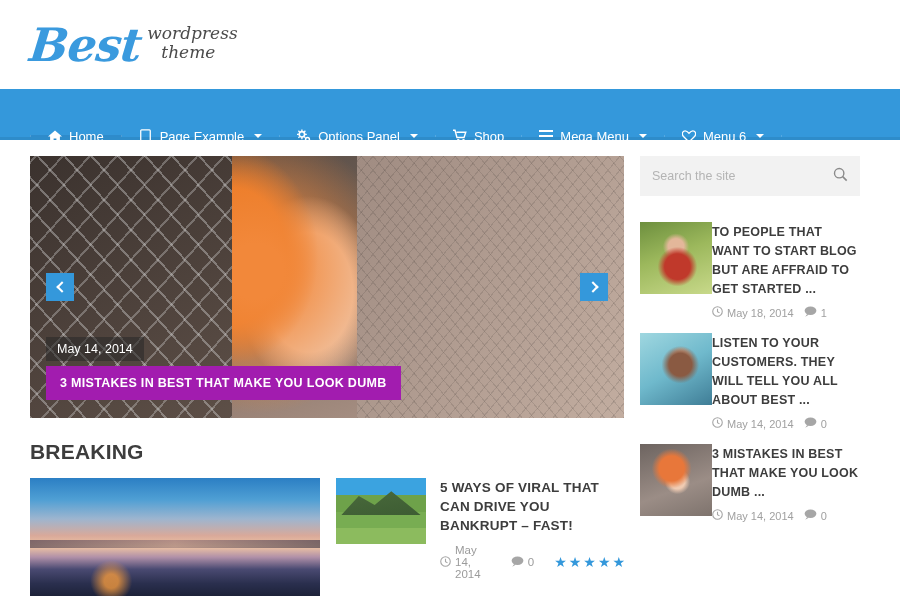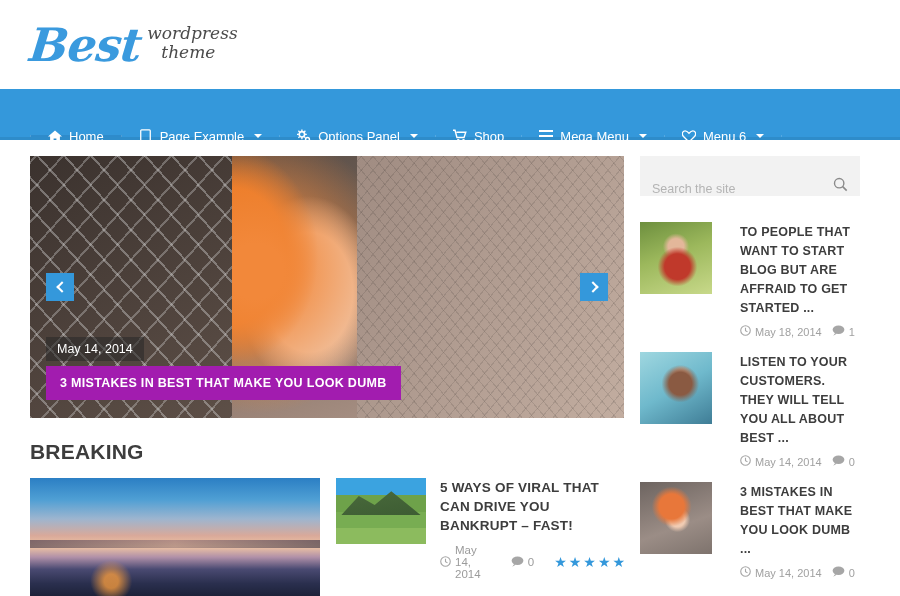--- a/index.html
+++ b/index.html
@@ -222,42 +222,42 @@
   .meta-group { display: inline-flex; align-items: center; gap: 4px; }
   .meta-group + .meta-group { margin-left: 10px; }
   .stars { display: inline-flex; gap: 2px; margin-left: 14px; }
   .star { color: #3498db; font-size: 14px; line-height: 14px; }
 
   
   .searchbox {
     height: 40px;
     background: #f2f2f2;
     display: flex;
-    align-items: flex-end;
+    align-items: center;
     padding: 0 12px;
     margin-bottom: 26px;
   }
   .searchbox input {
     flex: 1;
     border: none;
     background: transparent;
     outline: none;
     font-size: 12.5px;
     color: #9e9e9e;
     font-family: "Liberation Sans", sans-serif;
   }
   .searchbox input::placeholder { color: #b4b4b4; }
   .widget-title {
     font-size: 20px;
     font-weight: bold;
     color: #3d3d3d;
     margin-bottom: 14px;
     letter-spacing: 0.2px;
   }
-  .feat-row { display: flex; gap: 28px; margin-bottom: 14px; }
+  .feat-row { display: flex; gap: 0; margin-bottom: 14px; }
   .feat-thumb { width: 72px; height: 72px; flex: none; overflow: hidden; }
   .ft1 {
     width:100%;height:100%;
     background:
       radial-gradient(circle at 52% 62%, #c0392b 0 22%, rgba(192,57,43,0) 34%),
       radial-gradient(circle at 50% 34%, #e3b79a 0 13%, rgba(227,183,154,0) 22%),
       linear-gradient(160deg,#6d8f3e,#9cb85c 45%,#c8d98a);
   }
   .ft2 {
     width:100%;height:100%;

